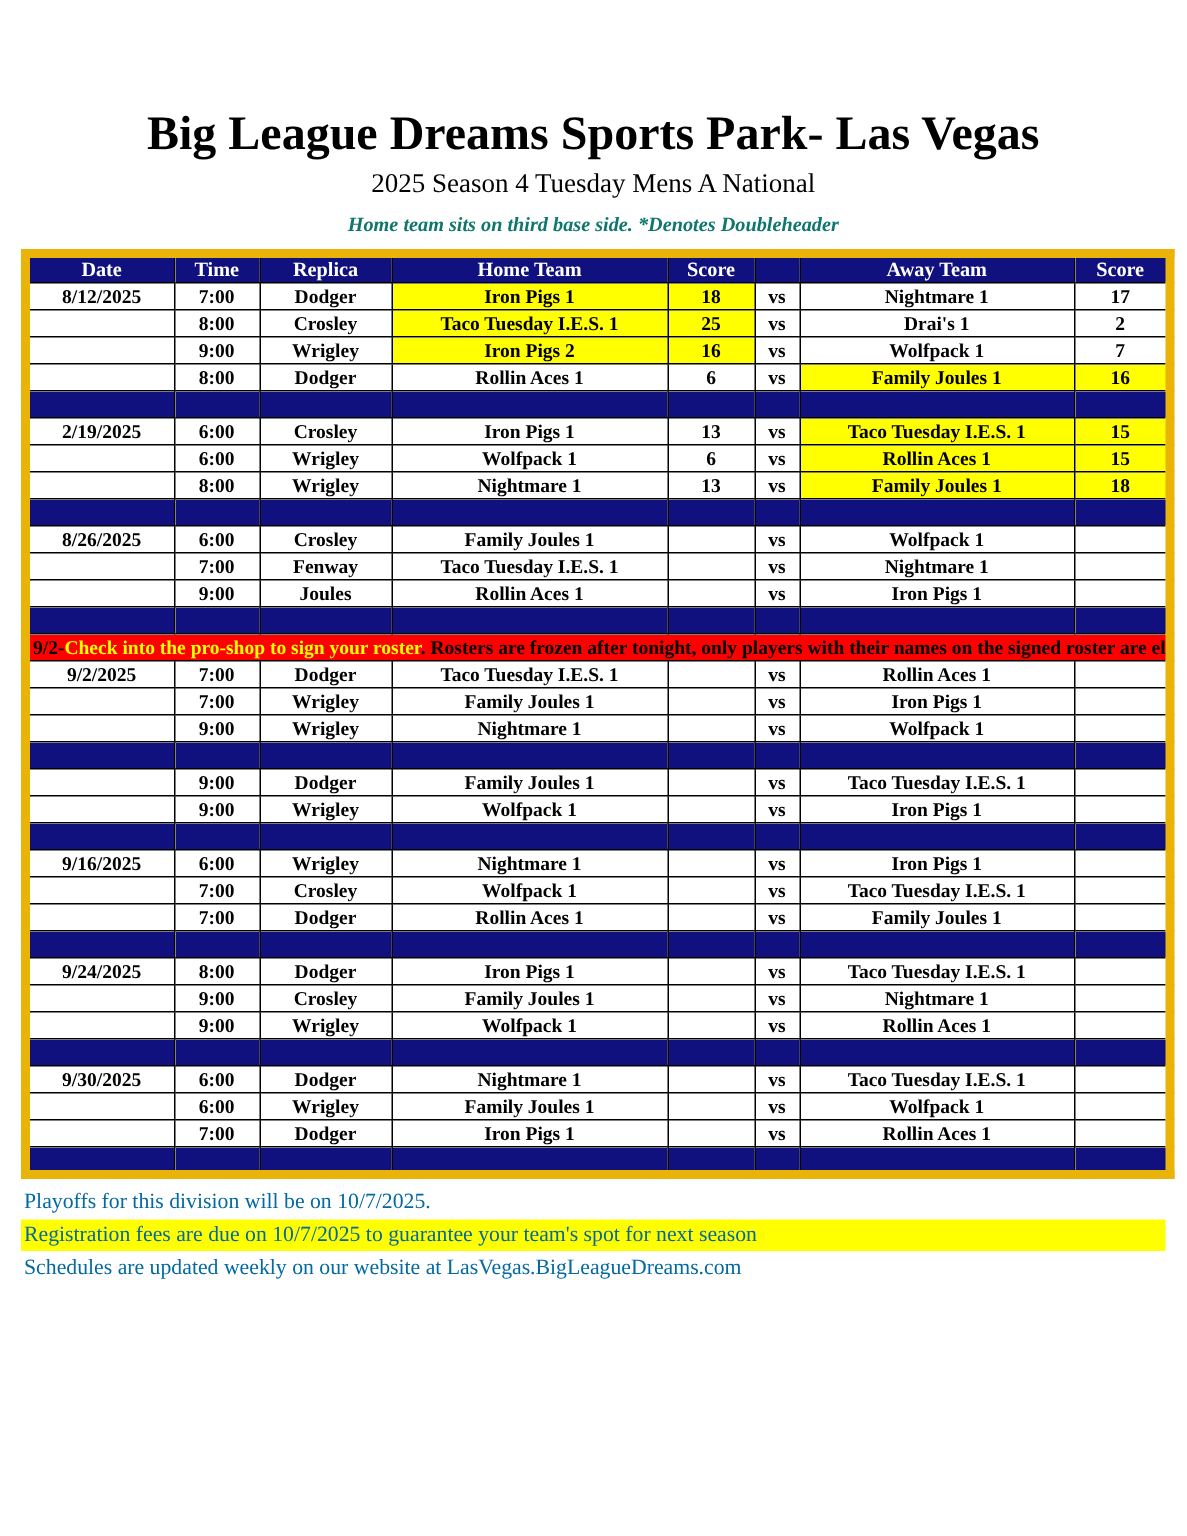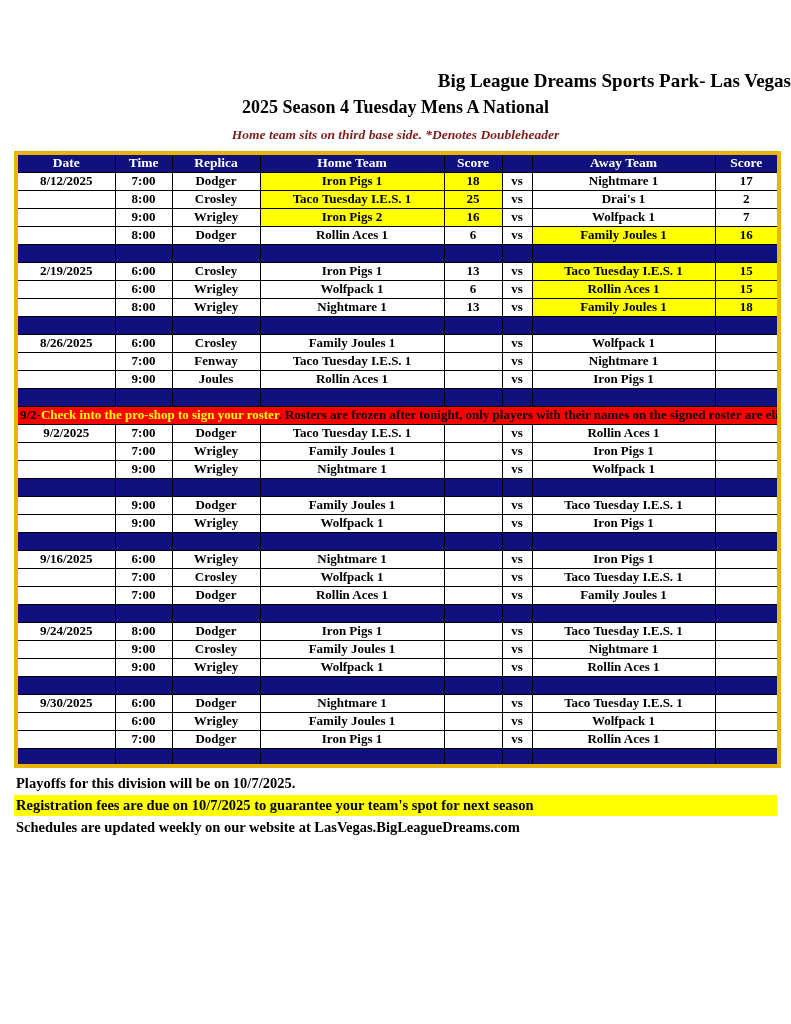--- a/index.html
+++ b/index.html
@@ -10,35 +10,35 @@
   }
   * { box-sizing: border-box; }
   html, body {
     margin: 0; padding: 0;
     background: #ffffff;
     width: 791px; height: 1024px;
     font-family: "Liberation Serif", "DejaVu Serif", serif;
   }
   .page { width: 791px; height: 1024px; padding-top: 70px; overflow: hidden; }
   .title {
-    margin: 0; text-align: right;
-    font-size: 19px; font-weight: bold; color: #000;
+    margin: 0; text-align: center;
+    font-size: 32px; font-weight: bold; color: #000;
   }
   .subtitle {
     margin: 5px 0 0; text-align: center;
-    font-size: 18px; font-weight: bold; color: #000;
+    font-size: 18px; font-weight: normal; color: #000;
   }
   .note {
     margin-top: 9px; text-align: center;
-    font-size: 13.5px; font-weight: bold; font-style: italic; color: #7f1d1d;
+    font-size: 13.5px; font-weight: bold; font-style: italic; color: #0f766e;
   }
   table.schedule {
     border-collapse: collapse; table-layout: fixed;
     margin: 8px 0 0 14px; width: 763px;
-    border: 4px solid #eab308;
+    border: 6px solid #eab308;
   }
   table.schedule th, table.schedule td {
     border: 1px solid #000;
     padding: 0 2px;
     overflow: hidden; white-space: nowrap;
     text-align: center; vertical-align: middle;
   }
   table.schedule thead th {
     background: var(--navy); color: #ffffff;
     font-size: 13.5px; font-weight: bold; height: 19px;
@@ -53,21 +53,21 @@
   td.notice-cell {
     background: var(--red) !important;
     color: var(--notice-text);
     font-size: 12.5px; font-weight: bold;
     line-height: 16px; height: auto;
     white-space: normal; padding: 1px 4px;
   }
   td.notice-cell .hl { color: var(--yellow); }
   .footer { margin: 5px 0 0 14px; width: 763px; }
   .footer .fline {
-    font-size: 14.5px; font-weight: bold; color: #000000;
+    font-size: 14.5px; font-weight: normal; color: #0369a1;
     line-height: 21px; padding-left: 2px;
     margin-bottom: 1px;
   }
   .footer .hl-line { background: var(--yellow); }
 </style>
 </head>
 <body>
 
 <div class="page">
 

